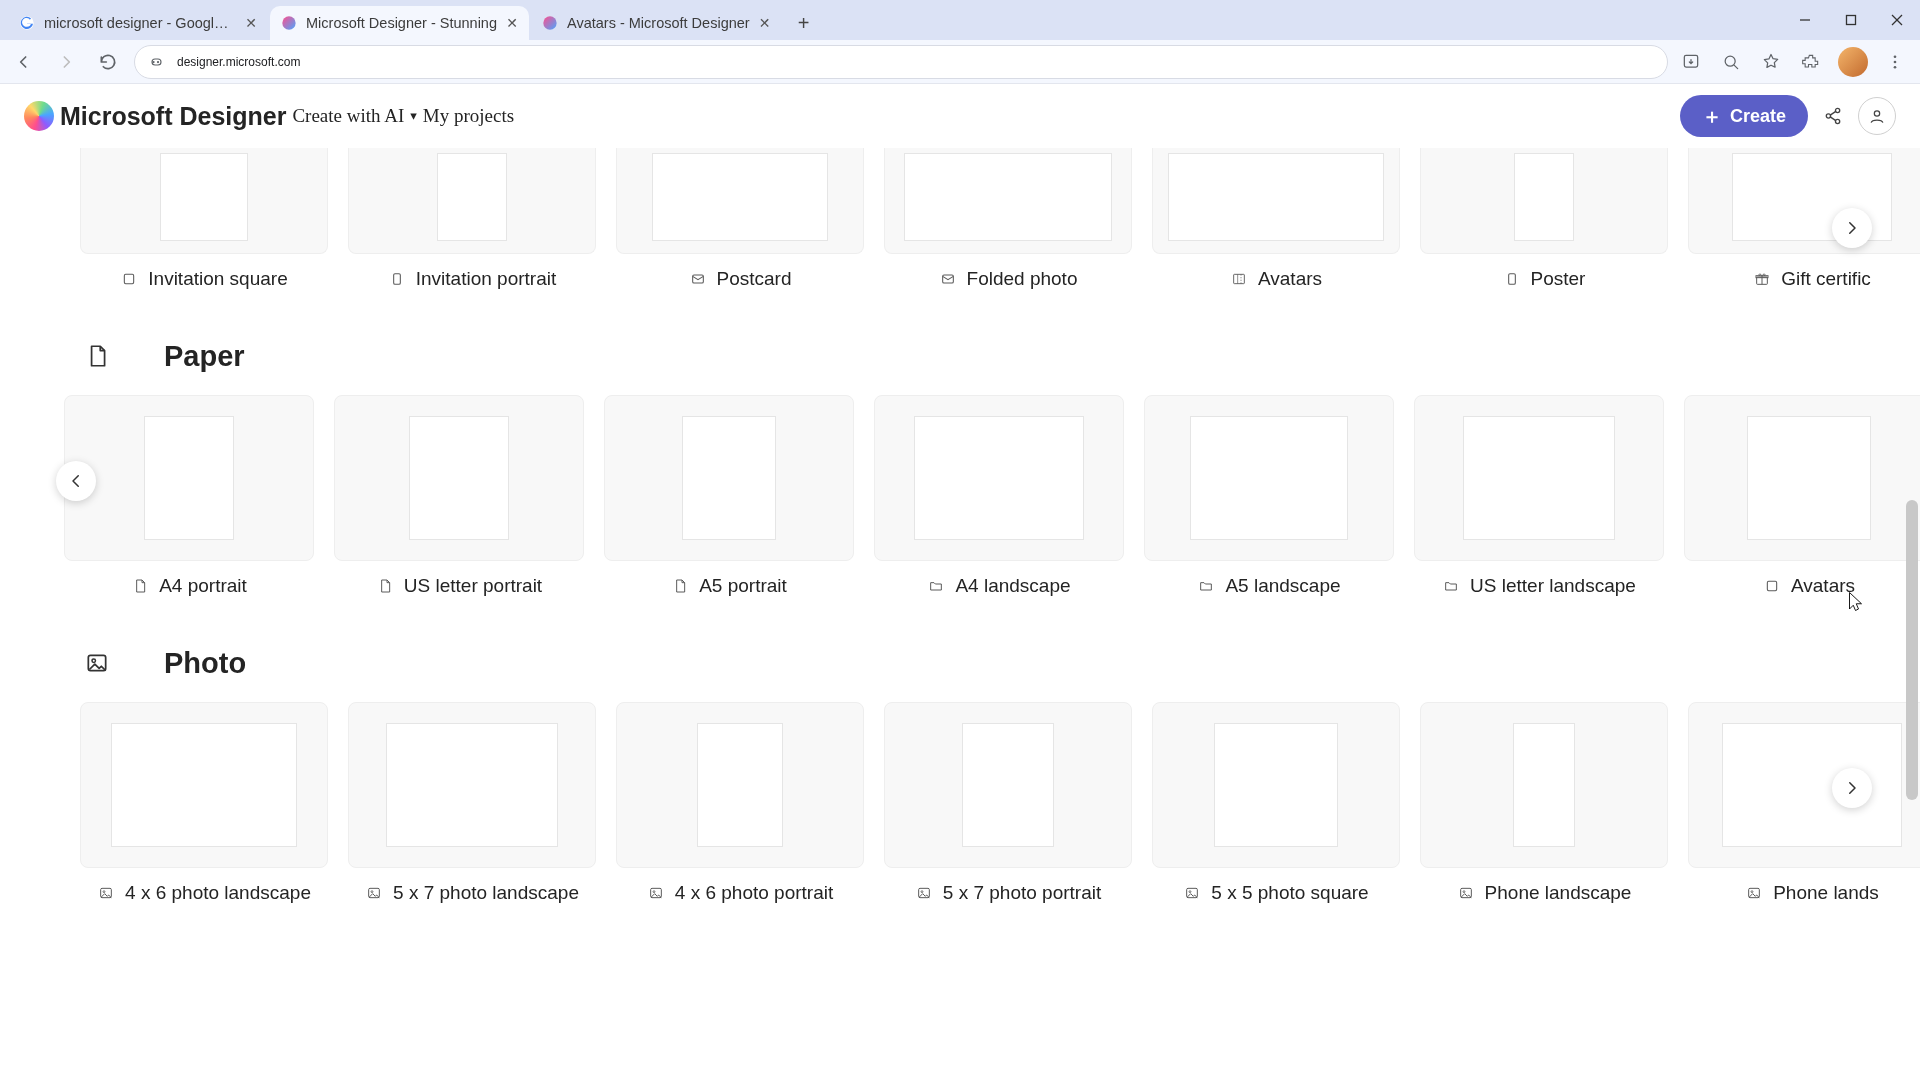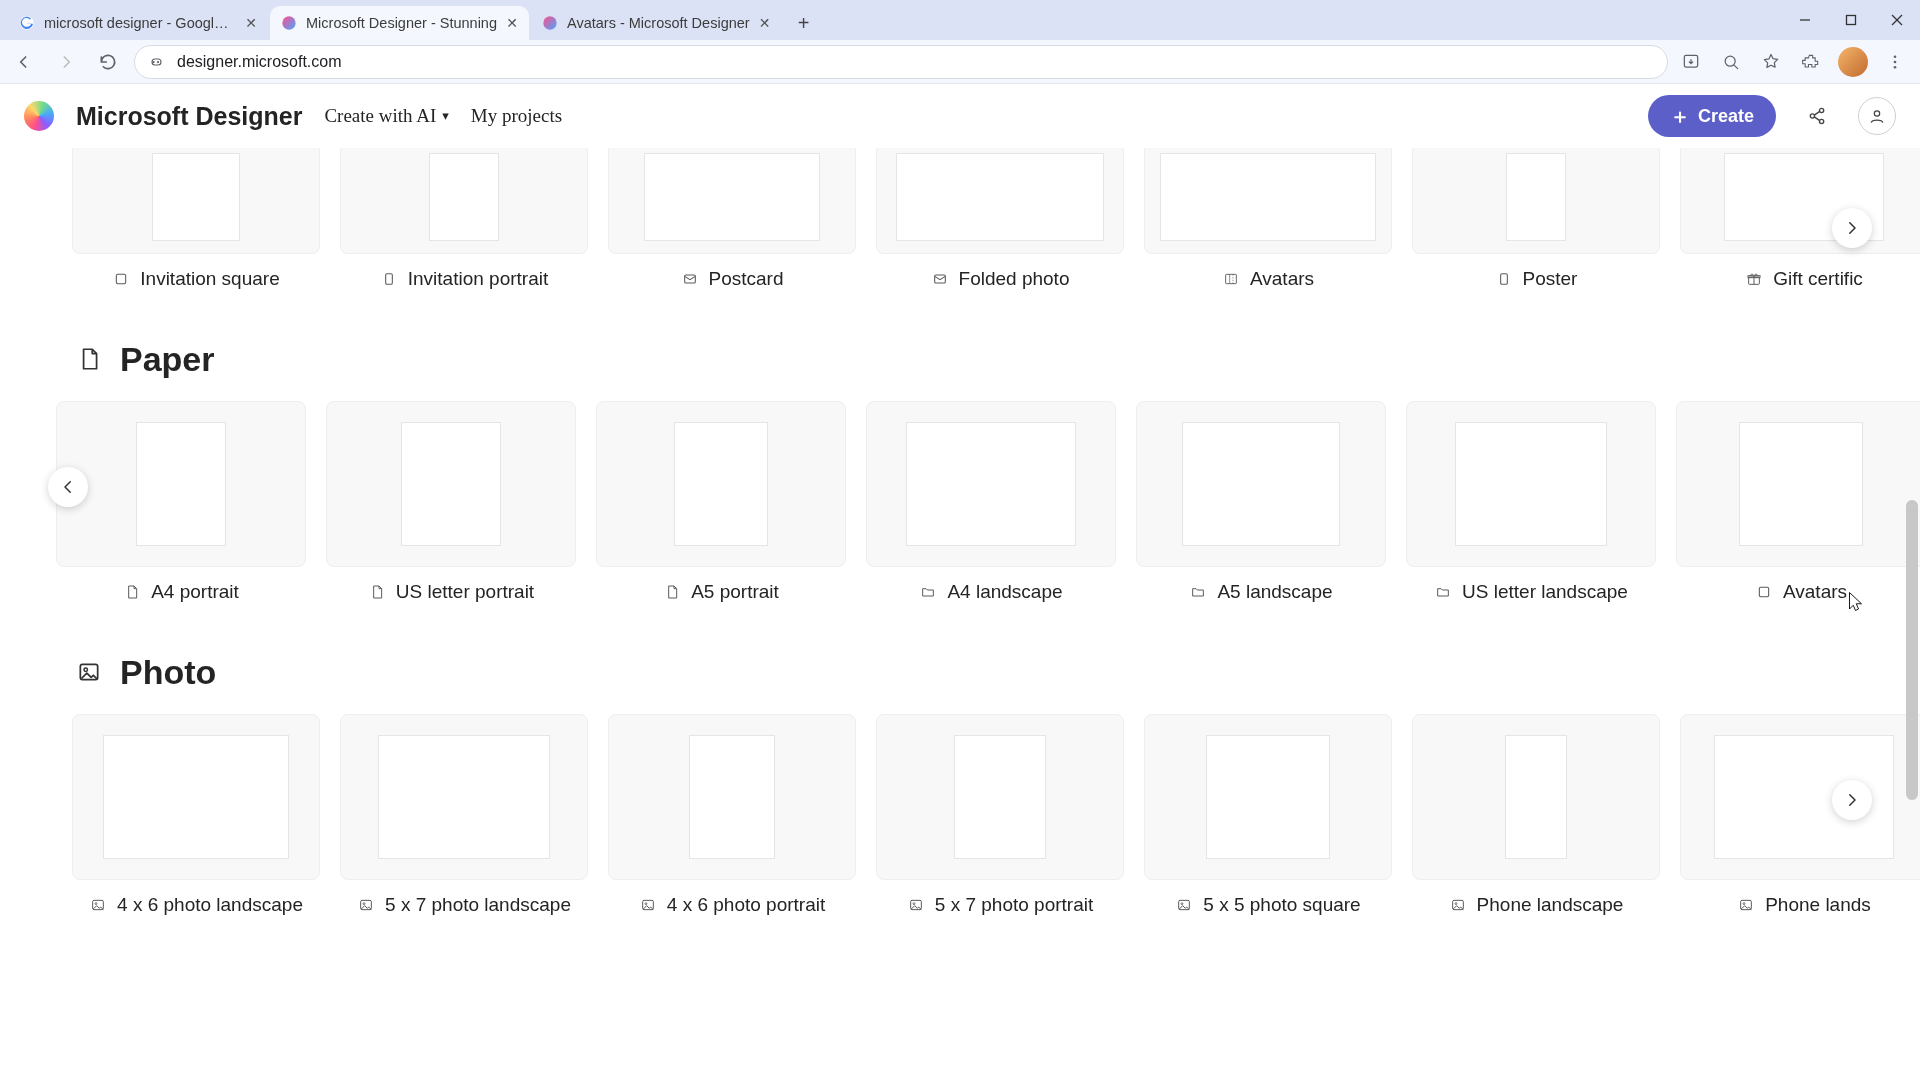--- a/index.html
+++ b/index.html
@@ -13,48 +13,48 @@
   .tab .title { flex: 1; white-space: nowrap; overflow: hidden; text-overflow: ellipsis; font-size: 14.5px; }
   .tab .close { width: 14px; height: 14px; color: #555; font-size: 14px; line-height: 14px; display:flex; align-items:center; justify-content:center; }
   .new-tab { width: 28px; height: 28px; display: flex; align-items: center; justify-content: center; color: #444; font-size: 20px; margin-left: 6px; margin-bottom: 3px; border-radius: 50%; }
   .win-controls { position: absolute; right: 0; top: 0; height: 40px; display: flex; }
   .win-btn { width: 46px; height: 40px; display: flex; align-items: center; justify-content: center; color: #333; }
   .toolbar { height: 44px; background: #f4f7fe; display: flex; align-items: center; padding: 0 8px; gap: 10px; border-bottom: 1px solid #e3e6ee; }
   .nav-btn { width: 32px; height: 32px; display: flex; align-items: center; justify-content: center; color: #555; border-radius: 50%; }
   .nav-btn.disabled { color: #bbb; }
   .addr { flex: 1; height: 34px; background: #ffffff; border: 1px solid #d8dbe4; border-radius: 17px; display: flex; align-items: center; padding: 0 14px; gap: 10px; }
   .addr .scheme-icon { color: #5f6368; }
-  .addr .url { font-size: 16px; color: #202124; flex: 1; }
+  .addr .url { font-size: 12px; color: #202124; flex: 1; }
   .tool-icons { display: flex; gap: 14px; align-items: center; padding-right: 4px; }
   .tool-icons .ico { width: 26px; height: 26px; display:flex; align-items:center; justify-content:center; color:#5f6368; }
   .avatar { width: 30px; height: 30px; border-radius: 50%; background: linear-gradient(135deg,#f4b56b,#c26a2e); }
   
   .viewport { position: relative; height: 996px; background: #ffffff; overflow: hidden; }
-  .app-header { height: 64px; display: flex; align-items: center; padding: 0 24px; gap: 22px; }
+  .app-header { height: 64px; display: flex; align-items: center; padding: 0 24px; gap: 6px; }
   .logo { width: 30px; height: 30px; border-radius: 50%; background: conic-gradient(from 200deg,#ff4e8d,#ff885e,#ffd86b,#6edc8c,#4aa6ff,#8d5cff,#ff4e8d); }
   .brand { font-size: 25px; font-weight: 600; color: #242424; }
   .nav-link { font-size: 19px; color: #242424; display:flex; align-items:center; gap:6px;font-family:Liberation Serif, serif; }
   .nav-link .chev { font-size: 13px; color:#242424; }
   .spacer { flex: 1; }
   .create-btn { height: 42px; background: #5b5fc7; color: #fff; border-radius: 21px; display: flex; align-items: center; gap: 8px; padding: 0 22px; font-size: 18px; font-weight: 600; }
   .create-btn .plus { font-size: 20px; line-height: 1; }
   .hdr-ico { width: 38px; height: 38px; display:flex; align-items:center; justify-content:center; color:#444; }
   .hdr-ico.circle { border-radius:50%; border:1px solid #d0d0d0; }
   
-  .content { padding: 0 0 0 0; position: relative; height: 932px; overflow: hidden; margin-top:0; }
+  .content { padding: 0 0 0 8px; position: relative; height: 932px; overflow: hidden; margin-top:0; }
   .row-wrap { position: relative; margin: 0 0 50px 0; }
   .cards { display: flex; gap: 20px; padding-left: 72px; }
   .card { width: 248px; flex: 0 0 248px; }
   .thumb { background:#f8f8f8; border:1px solid #eeeeee; border-radius:8px; height: 166px; display:flex; align-items:center; justify-content:center; }
   .thumb .inner { background:#ffffff; border:1px solid #e5e5e5; }
   .caption { margin-top: 14px; display:flex; align-items:center; justify-content:center; gap:10px; font-size:19px; color:#242424; }
   .caption .mini { width:18px; height:18px; color:#5b5b5b; display:flex; align-items:center; justify-content:center; }
   .section-title { display:flex; align-items:center; gap:16px; padding-left:76px; margin-bottom: 22px; }
   .section-title .sico { width:28px; height:28px; color:#333; }
-  .section-title .stext { font-size:34px; font-weight:600; color:#242424; }
+  .section-title .stext { font-size:29px; font-weight:600; color:#242424;margin-left:36px; }
   .arrow-nav { position:absolute; width:40px; height:40px; border-radius:50%; background:#fff; box-shadow:0 2px 8px rgba(0,0,0,0.18); display:flex; align-items:center; justify-content:center; color:#333; }
   
   .row1 { margin-top: 0; }
   .row1 .thumb { height: 106px; border-radius: 0 0 8px 8px; border-top: none; align-items:flex-end; padding-bottom:12px; }
   .row1 .thumb .inner { height: 88px; }
   
   .paper-cards { padding-left: 56px; }
   .paper-cards .card { width: 250px; flex: 0 0 250px; }
   
   .vscroll { position:absolute; right:2px; top:86px; width:12px; height:820px; }

